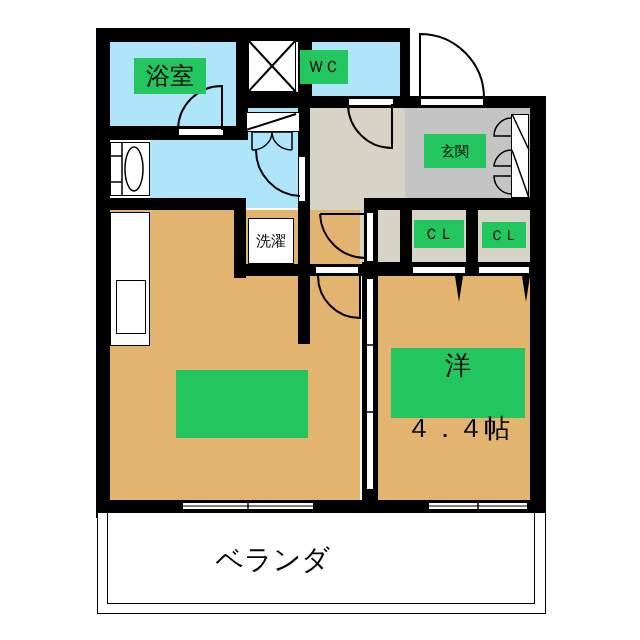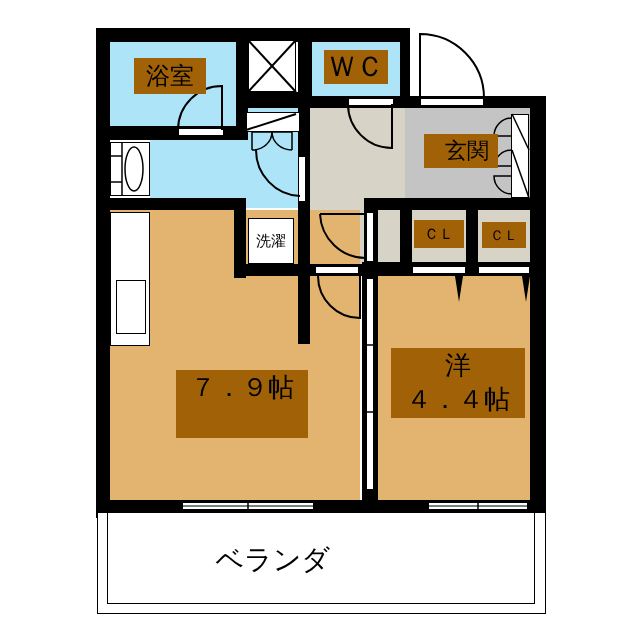--- a/index.html
+++ b/index.html
@@ -1,20 +1,20 @@
 <!DOCTYPE html>
 <html><head>
 <meta charset="utf-8">
 <style>
   html, body { margin: 0; padding: 0; background: #ffffff; }
   body { width: 640px; height: 640px; position: relative; overflow: hidden; font-family: "DejaVu Sans", sans-serif; }
   .abs { position: absolute; }
   .wall { position: absolute; background: #000; }
   .room { position: absolute; }
-  .label { position: absolute; background: #a16207; color: #000; text-align: center; line-height: 1.15; }
+  .label { position: absolute; background: #22c55e; color: #000; text-align: center; line-height: 1.15; }
   svg.overlay { position: absolute; left: 0; top: 0; width: 640px; height: 640px; pointer-events: none; }
 </style>
 </head>
 <body>
 
 <div class="room" style="left:110px;top:42px;width:132px;height:84px;background:#aee4f7;"></div>
 <div class="room" style="left:312px;top:42px;width:88px;height:56px;background:#aee4f7;"></div>
 <div class="room" style="left:150px;top:140px;width:152px;height:60px;background:#aee4f7;"></div>
 <div class="room" style="left:246px;top:108px;width:56px;height:100px;background:#aee4f7;"></div>
 <div class="room" style="left:310px;top:108px;width:95px;height:156px;background:#d7d3c7;"></div>
@@ -116,26 +116,25 @@
 
     <line x1="362" y1="345" x2="378" y2="345" stroke-width="1.5"></line>
     <line x1="362" y1="412" x2="378" y2="412" stroke-width="1.5"></line>
   </g>
 
   <polygon points="455,276 463,276 459,302" fill="#000"></polygon>
   <polygon points="522,276 530,276 526,302" fill="#000"></polygon>
 </svg>
 
 <div class="label" style="left:134px;top:58px;width:72px;height:36px;font-size:24px;line-height:36px;">浴室</div>
-<div class="label" style="left:324px;top:50px;width:64px;height:34px;font-size:28px;line-height:34px;">ＷＣ</div>
-<div class="label" style="left:424px;top:134px;width:62px;height:34px;font-size:22px;line-height:34px;padding-left:12px;">玄関</div>
+<div class="label" style="left:300px;top:50px;width:48px;height:34px;font-size:16px;line-height:34px;">ＷＣ</div>
+<div class="label" style="left:424px;top:134px;width:62px;height:34px;font-size:14px;line-height:34px;">玄関</div>
 <div class="label" style="left:250px;top:226px;width:42px;height:30px;font-size:15px;line-height:30px;background:transparent;">洗濯</div>
 <div class="label" style="left:414px;top:220px;width:50px;height:28px;font-size:15px;line-height:28px;">ＣＬ</div>
 <div class="label" style="left:482px;top:222px;width:44px;height:26px;font-size:14px;line-height:26px;">ＣＬ</div>
 
 <div class="label" style="left:176px;top:370px;width:132px;height:68px;font-size:26px;">
-  <div style="line-height:34px;">７．９帖</div>
 </div>
 <div class="label" style="left:391px;top:348px;width:134px;height:70px;font-size:26px;">
   <div style="line-height:34px;">洋</div>
-  <div style="line-height:34px;">４．４帖</div>
+  <div style="line-height:34px;margin-top:29px;">４．４帖</div>
 </div>
 <div class="abs" style="left:190px;top:540px;width:140px;height:40px;font-size:28px;line-height:40px;text-align:right;color:#000;">ベランダ</div>
 
 </body></html>

